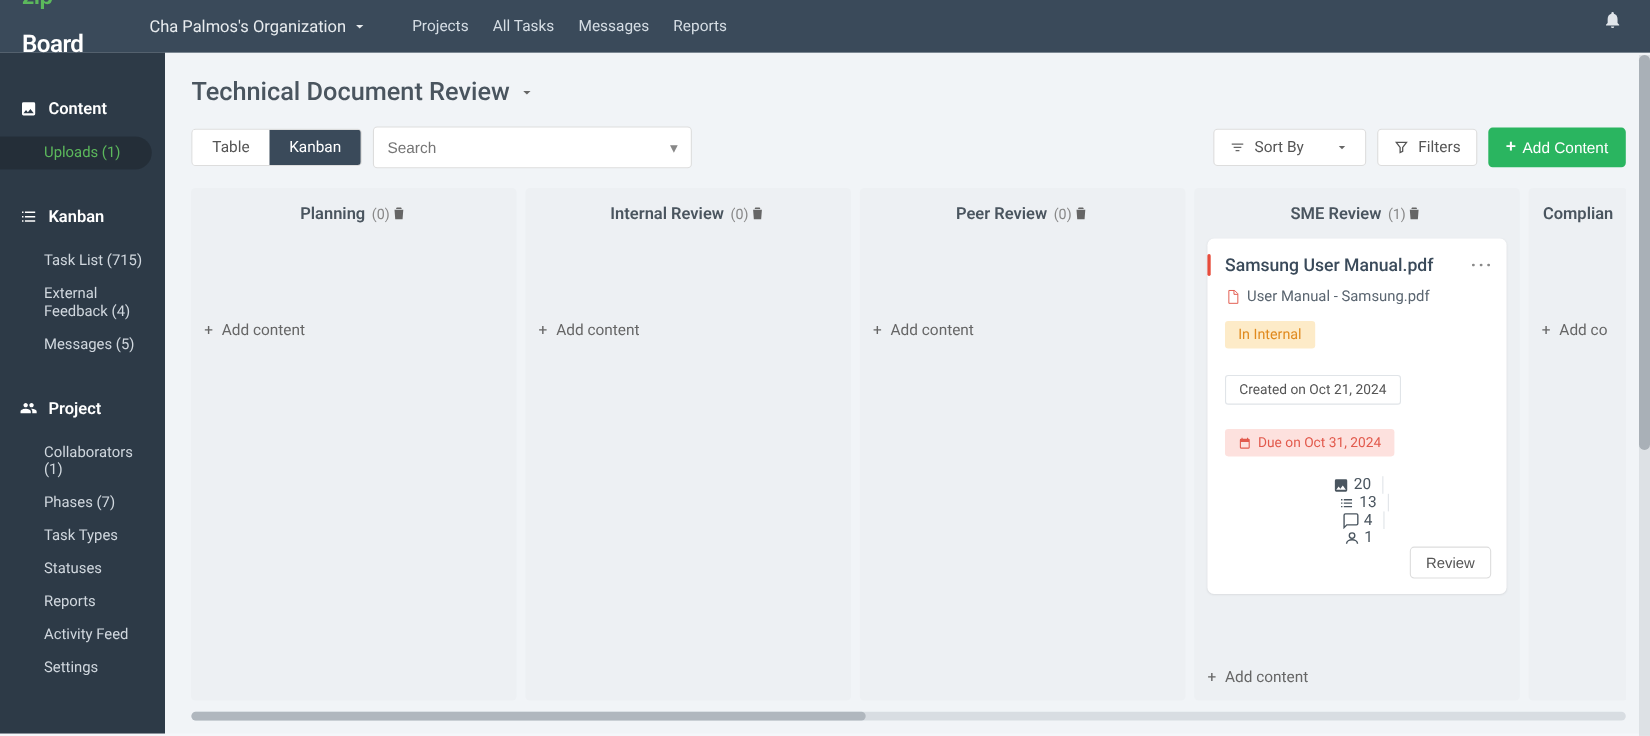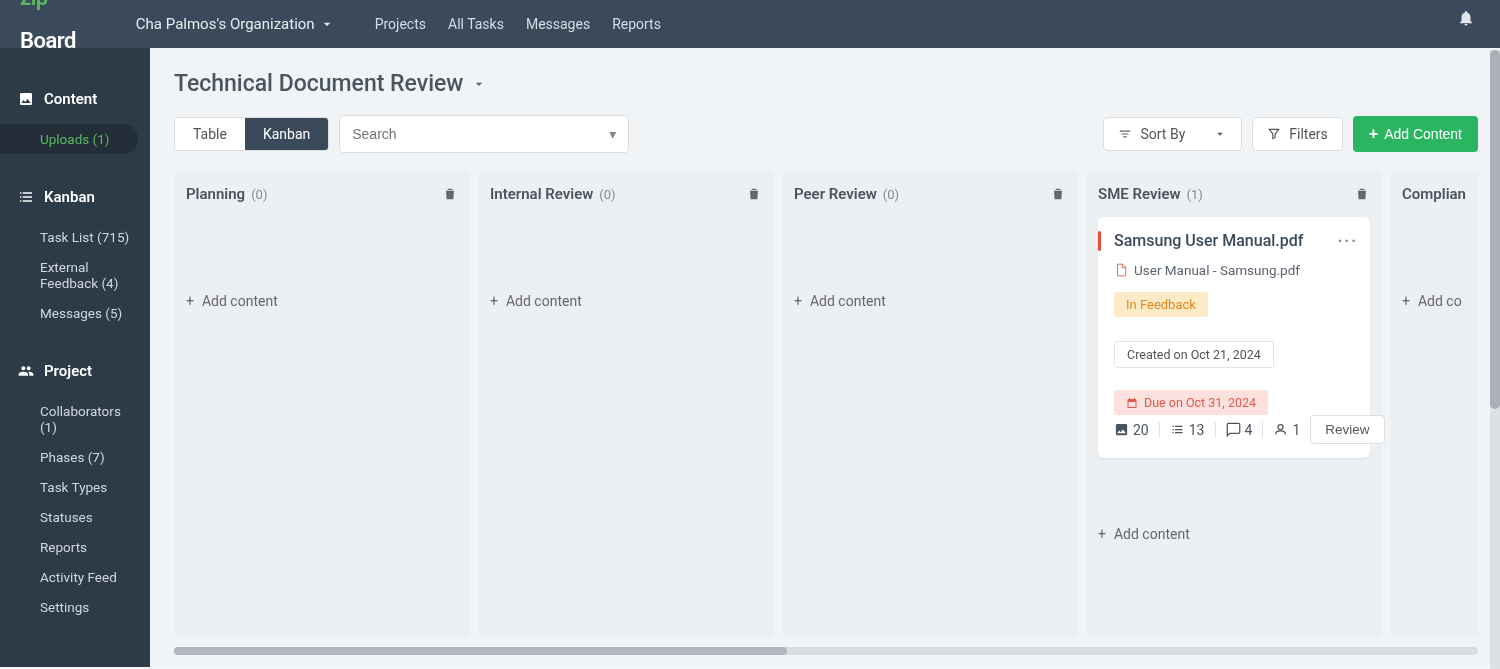--- a/index.html
+++ b/index.html
@@ -28,37 +28,37 @@
 .view-tab { padding: 8px 18px; font-size: 14px; cursor: pointer; color:#555; background:#fff;}
 .view-tab.active { background: #3a4a5a; color: #fff; }
 .search-box { background: #fff; border: 1px solid #ddd; border-radius: 4px; width: 290px; height: 38px; display: flex; align-items: center; padding: 0 12px; font-size: 14px; color:#888;}
 .search-box input { border:none; outline:none; flex:1; font-size:14px; color:#333;}
 .search-box .caret { color:#888; }
 .toolbar-right { margin-left: auto; display: flex; gap: 10px; align-items: center; }
 .sortby, .filters { background: #fff; border: 1px solid #ddd; border-radius: 4px; padding: 8px 14px; font-size: 14px; display: flex; align-items: center; gap: 8px; cursor: pointer; color:#555;}
 .add-content-btn { background: #2ab560; color: #fff; border: none; border-radius: 4px; padding: 9px 16px; font-size: 14px; font-weight: 500; display: flex; align-items: center; gap: 6px; cursor: pointer; }
 .board { display: flex; gap: 8px; margin-top: 18px; overflow-x:auto; flex:1; padding-bottom:10px;}
 .column { background: #edf0f3; border-radius: 4px; width: 296px; flex-shrink: 0; padding: 14px 12px; display:flex; flex-direction:column;}
-.col-header { display: flex; align-items: center; justify-content: space-between; font-size: 15px; font-weight: 600; color: #4a555f; }
+.col-header { display: flex; align-items: center; justify-content: center; font-size: 15px; font-weight: 600; color: #4a555f; }
 .col-count { font-weight: 400; color: #888; font-size: 13px; margin-left: 6px; }
 .trash { color: #666; cursor: pointer; }
 .add-content-link { display: flex; align-items: center; gap: 8px; color: #666; font-size: 14px; cursor: pointer; margin-top:auto; padding-top:18px;}
 .column.short { min-height:200px; }
 .column.short .add-content-link{ margin-top:72px;}
 .card { background: #fff; border-radius: 6px; padding: 14px 14px 14px 16px; margin-top: 14px; box-shadow: 0 1px 2px rgba(0,0,0,0.08); position:relative; }
 .card::before{ content:''; position:absolute; left:0; top:14px; width:3px; height:20px; background:#e74c3c; border-radius:2px;}
 .card-title { font-size: 16px; color: #3a4a5a; font-weight: 500; }
 .card-dots { position: absolute; right: 12px; top: 14px; color: #888; letter-spacing: 2px; cursor: pointer; font-weight:bold;}
 .card-file { display: flex; align-items: center; gap: 6px; margin-top: 12px; font-size: 13.5px; color: #5a6570; }
 .pdf-ico { width:14px; height:16px; }
 .badge { display:inline-block; padding:5px 12px; border-radius:3px; font-size:13px; margin-top:14px;}
 .badge.progress { background:#fdebc8; color:#e08a1e; }
 .badge.created { background:#fff; border:1px solid #e0e4e8; color:#555; font-size:12.5px; }
 .badge.due { background:#fde1de; color:#e25a4d; font-size:12.5px; display:inline-flex; align-items:center; gap:6px;}
-.card-stats { display: flex; align-items: center; gap:0;}
+.card-stats { display: flex; align-items: center; margin-top: 18px; gap:0;flex-direction:column;}
 .stat { display: flex; align-items: center; gap: 4px; font-size: 14px; color: #4a555f; padding:0 10px; border-right:1px solid #e0e4e8;}
 .stat:first-child{padding-left:0;}
 .stat:last-of-type{border-right:none;}
 .review-btn { margin-left:auto; background:#fff; border:1px solid #ddd; border-radius:4px; padding:6px 14px; font-size:13.5px; cursor:pointer; color:#555;}
 .scroll-track { height:8px; background:#d8dde2; border-radius:4px; margin-top:auto; position:relative;}
 .scroll-thumb { height:8px; background:#b0b7be; border-radius:4px; width:47%; position:absolute; left:0;}
 .icon { width:16px; height:16px; flex-shrink:0; fill:currentColor;}
 .page-scrollbar{ width:10px; background:#dde1e5; position:absolute; right:0; top:50px; bottom:0;}
 .page-scrollbar-thumb{ width:10px; background:#a9b0b7; height:58%; border-radius:5px;}
 </style>
@@ -225,21 +225,21 @@
         <div class="card">
           <div class="card-dots">···</div>
           <div class="card-title">Samsung User Manual.pdf</div>
           <div class="card-file">
             <svg class="pdf-ico" viewBox="0 0 24 24" style="fill:#e25a4d;">
                 <path d="M6 2h9l5 5v15H6z" fill="none" stroke="#e25a4d" stroke-width="1.5"></path>
                 <path d="M14 2v6h6" fill="none" stroke="#e25a4d" stroke-width="1.5"></path>
               </svg>
             <span>User Manual - Samsung.pdf</span>
           </div>
-          <div><span class="badge progress">In Feedback</span></div>
+          <div><span class="badge progress">In Internal</span></div>
           <div style="margin-top:10px;"><span class="badge created">Created on Oct 21, 2024</span></div>
           <div style="margin-top:8px;"><span class="badge due">
             <svg viewBox="0 0 24 24" style="width:12px;height:12px;fill:#e25a4d;">
                   <path d="M19 4h-1V2h-2v2H8V2H6v2H5a2 2 0 00-2 2v14a2 2 0 002 2h14a2 2 0 002-2V6a2 2 0 00-2-2zm0 16H5V10h14z"></path>
                 </svg>
             <span>Due on Oct 31, 2024</span>
           </span></div>
           <div class="card-stats">
             <div class="stat">
                 <svg class="icon" viewBox="0 0 24 24" style="width:15px;height:15px;">

